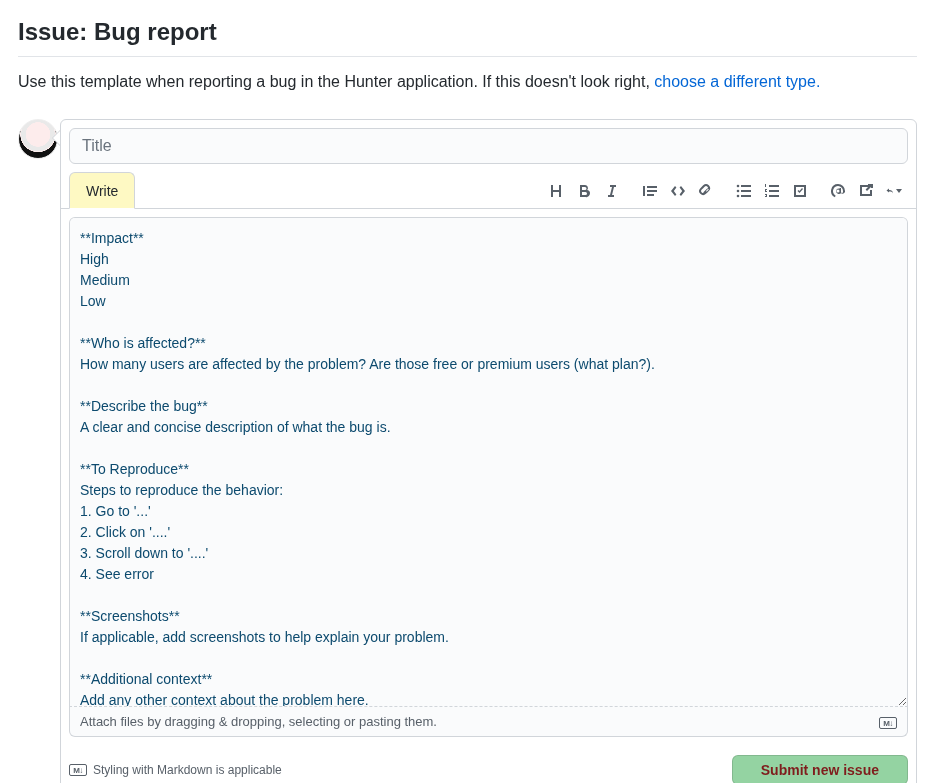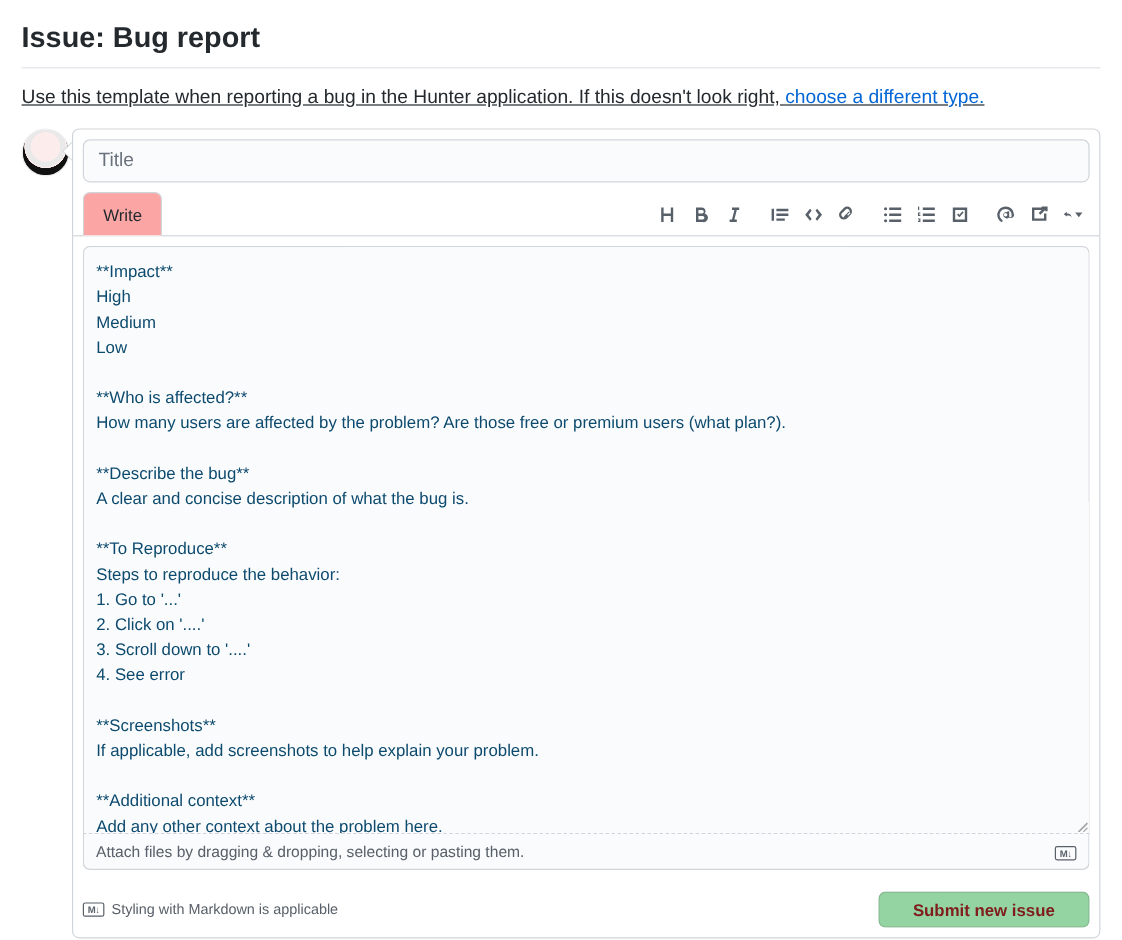--- a/index.html
+++ b/index.html
@@ -12,23 +12,22 @@
     }
     .page-title {
       font-size: 24px;
       font-weight: 700;
       padding-bottom: 10px;
       border-bottom: 1px solid #e1e4e8;
       margin-bottom: 16px;
     }
     .subtitle {
       font-size: 16px;
-      margin-bottom: 16px;
+      margin-bottom: 28px;
       color: #24292e;
-      text-decoration: underline;
     }
     .subtitle a { color: #0366d6; text-decoration: none; }
     .composer-row {
       display: flex;
       gap: 2px;
       align-items: flex-start;
     }
     .avatar {
       width: 40px; height: 40px;
       border-radius: 50%;
@@ -81,21 +80,21 @@
       font-size: 14px;
       color: #586069;
       cursor: pointer;
       border: 1px solid transparent;
       border-top-left-radius: 6px;
       border-top-right-radius: 6px;
       background: transparent;
     }
     .tab.active {
       color: #24292e;
-      background: #fca5a5;
+      background: #fef9c3;
       border-color: #d1d5da #d1d5da #fff;
     }
     .toolbar {
       display: flex;
       gap: 22px;
       padding-right: 6px;
       align-items: center;
     }
     .toolbar-group { display: flex; gap: 12px; align-items: center; }
     .tool-icon {

